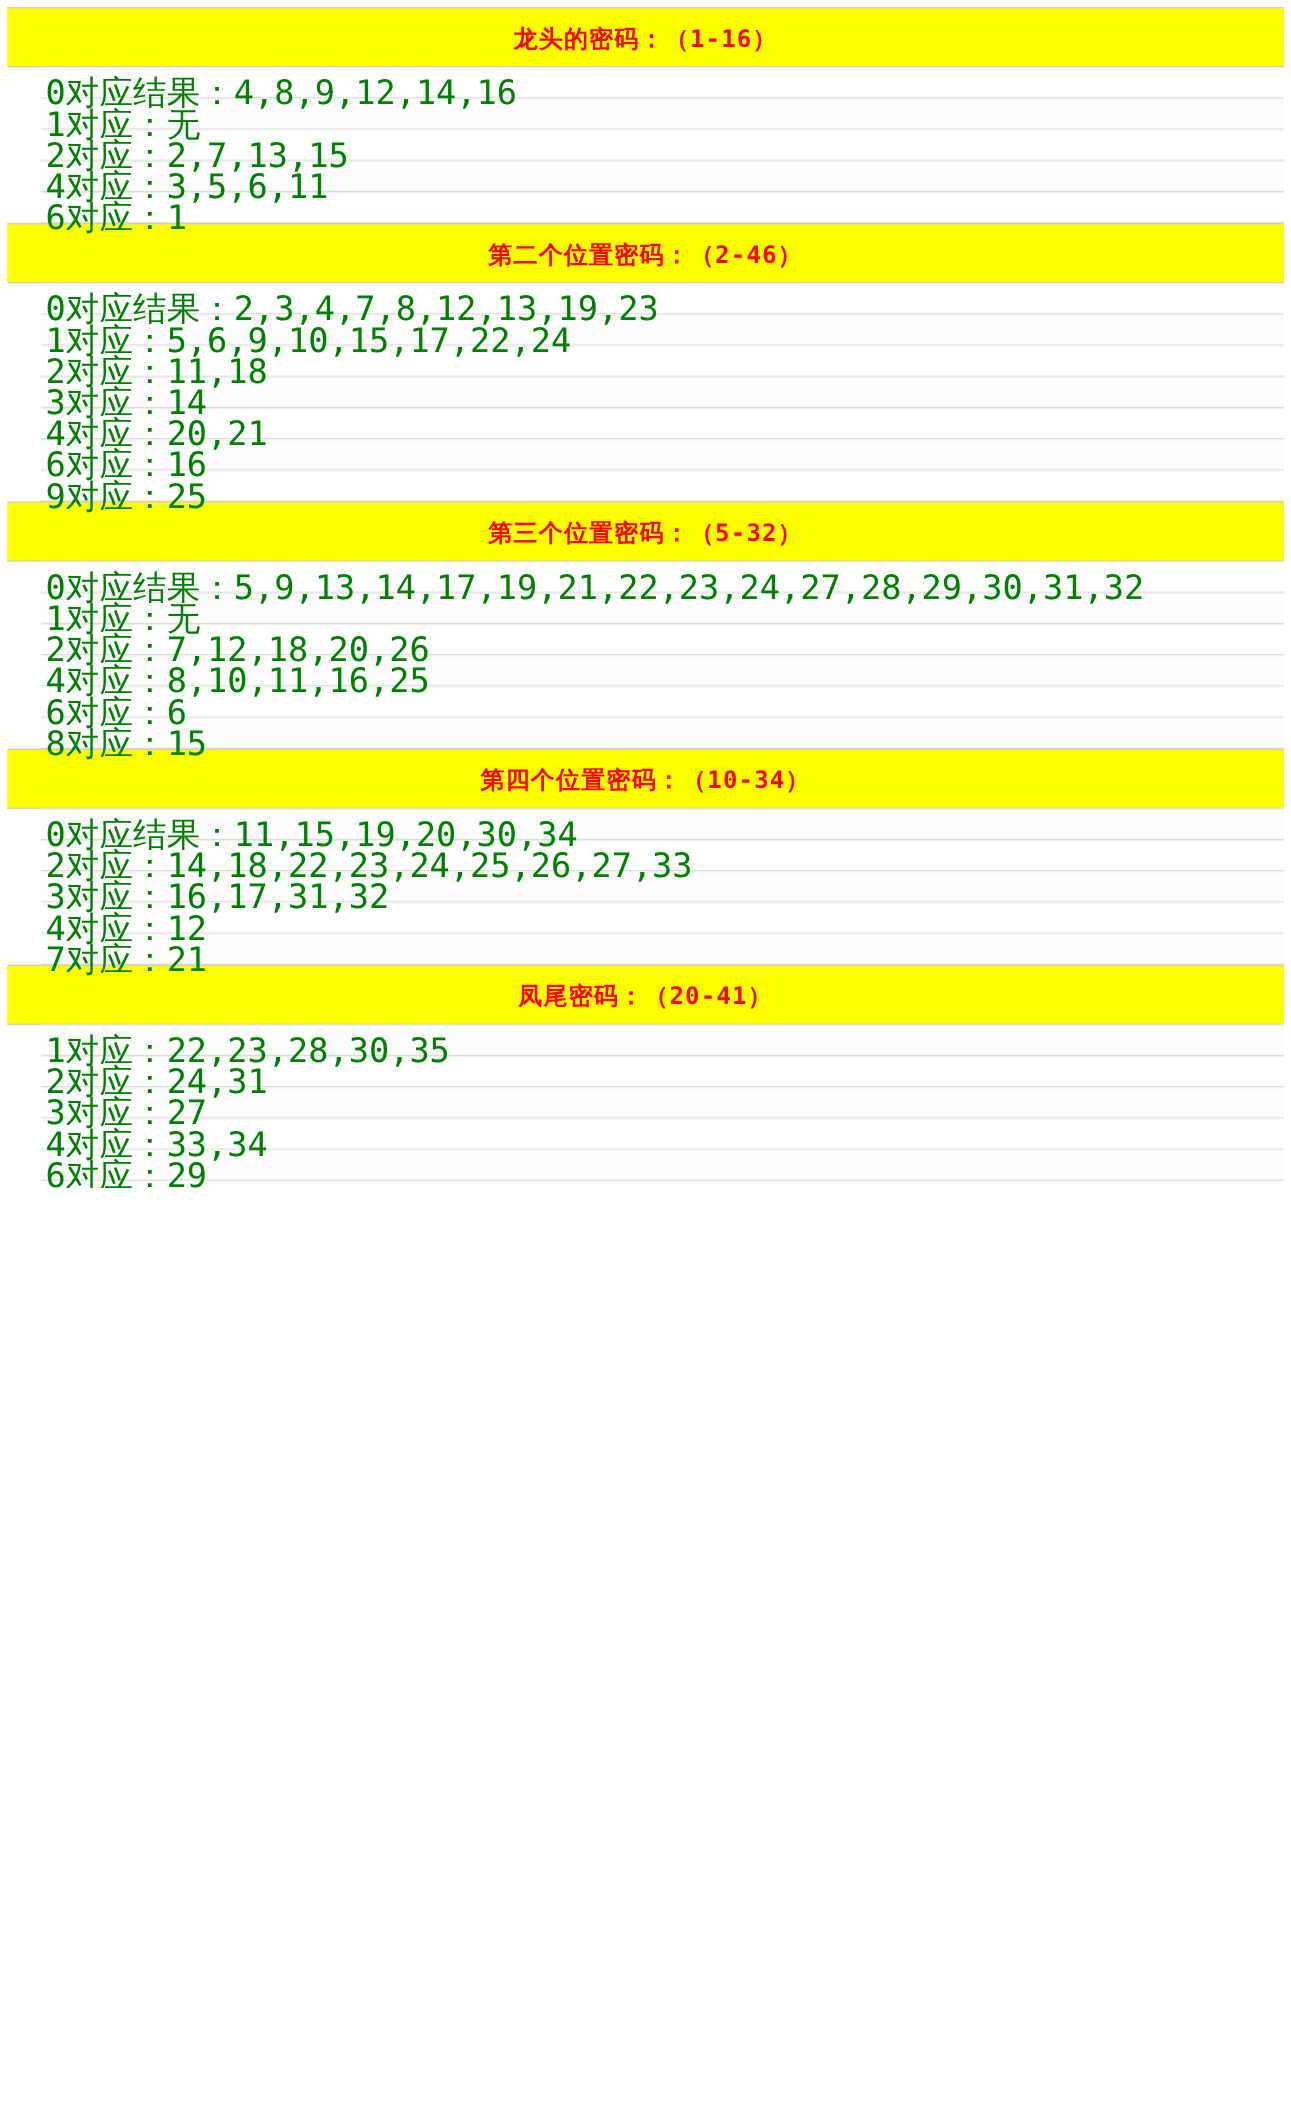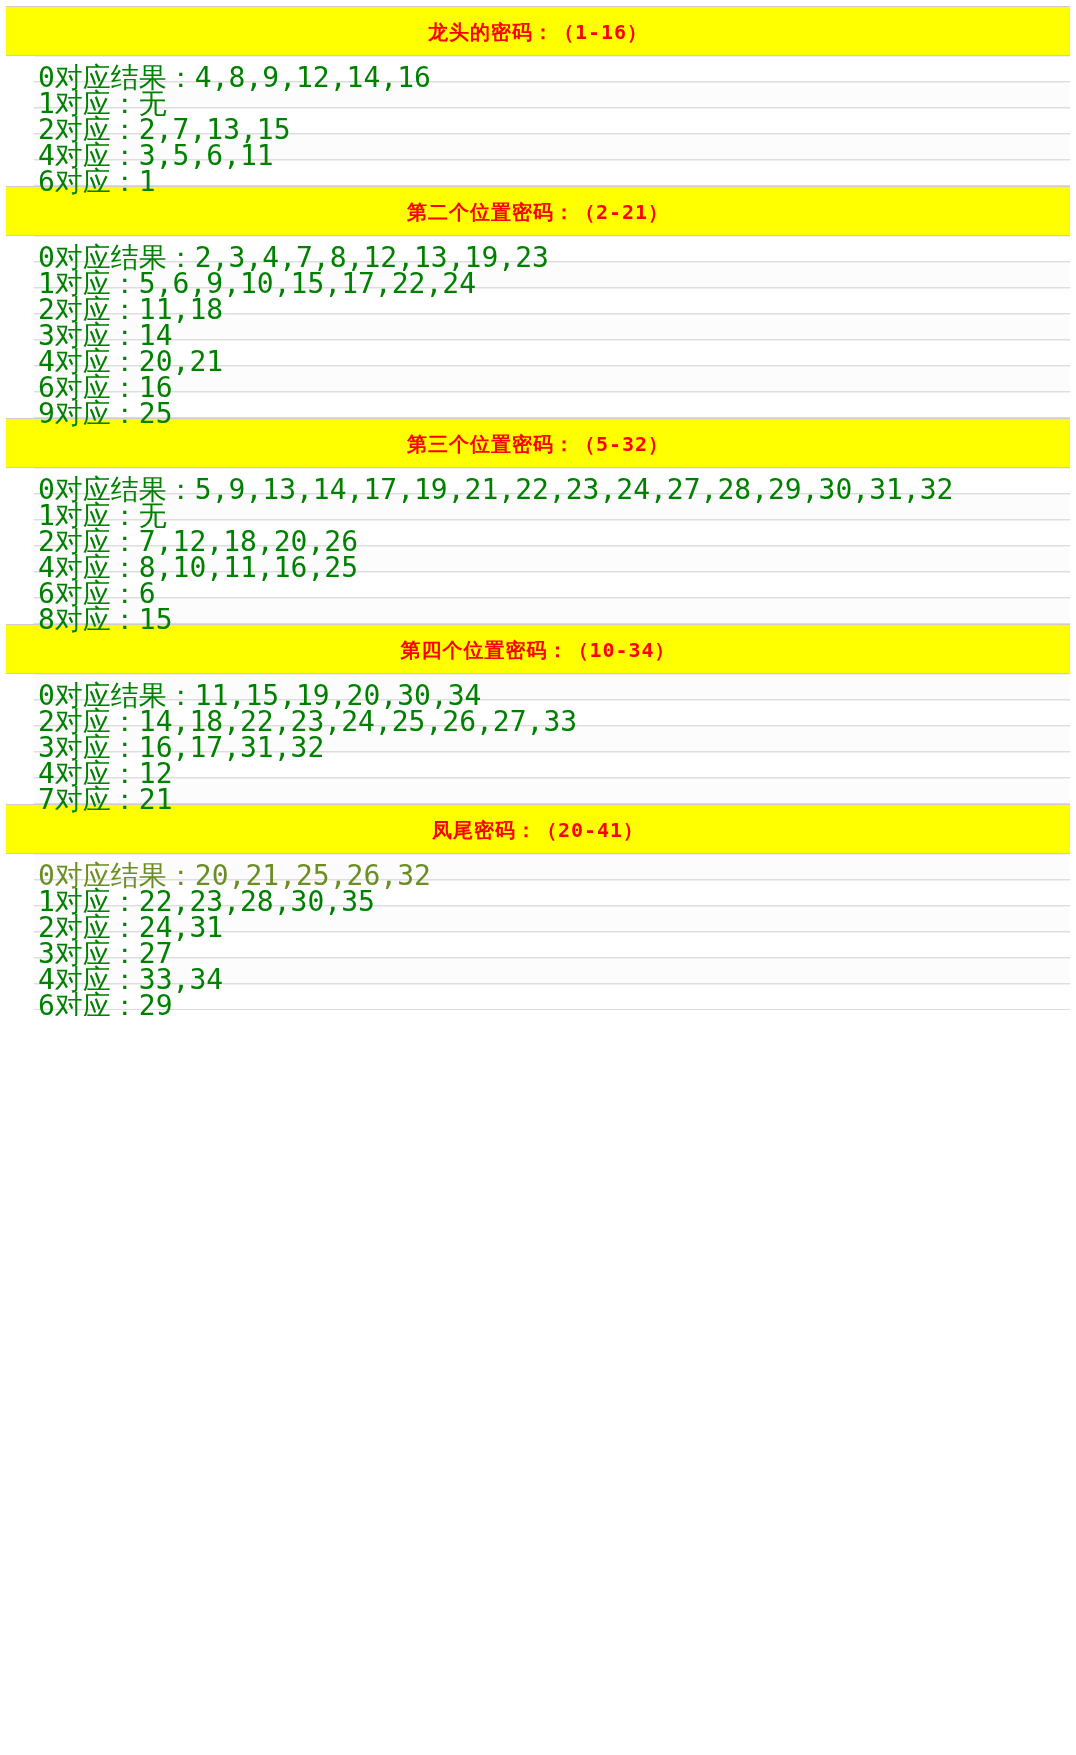--- a/index.html
+++ b/index.html
@@ -42,21 +42,21 @@
 </head>
 <body>
 
 <div class="wrap" id="root">
     <div class="section-header">龙头的密码：（1-16）</div>
     <div class="row">0对应结果：4,8,9,12,14,16</div>
     <div class="row">1对应：无</div>
     <div class="row">2对应：2,7,13,15</div>
     <div class="row">4对应：3,5,6,11</div>
     <div class="row">6对应：1</div>
-    <div class="section-header">第二个位置密码：（2-21）</div>
+    <div class="section-header">第二个位置密码：（2-46）</div>
     <div class="row">0对应结果：2,3,4,7,8,12,13,19,23</div>
     <div class="row">1对应：5,6,9,10,15,17,22,24</div>
     <div class="row">2对应：11,18</div>
     <div class="row">3对应：14</div>
     <div class="row">4对应：20,21</div>
     <div class="row">6对应：16</div>
     <div class="row">9对应：25</div>
     <div class="section-header">第三个位置密码：（5-32）</div>
     <div class="row">0对应结果：5,9,13,14,17,19,21,22,23,24,27,28,29,30,31,32</div>
     <div class="row">1对应：无</div>
@@ -64,19 +64,18 @@
     <div class="row">4对应：8,10,11,16,25</div>
     <div class="row">6对应：6</div>
     <div class="row">8对应：15</div>
     <div class="section-header">第四个位置密码：（10-34）</div>
     <div class="row">0对应结果：11,15,19,20,30,34</div>
     <div class="row">2对应：14,18,22,23,24,25,26,27,33</div>
     <div class="row">3对应：16,17,31,32</div>
     <div class="row">4对应：12</div>
     <div class="row">7对应：21</div>
     <div class="section-header">凤尾密码：（20-41）</div>
-    <div class="row row-dim">0对应结果：20,21,25,26,32</div>
     <div class="row">1对应：22,23,28,30,35</div>
     <div class="row">2对应：24,31</div>
     <div class="row">3对应：27</div>
     <div class="row">4对应：33,34</div>
     <div class="row">6对应：29</div>
   </div>
 
 </body></html>

